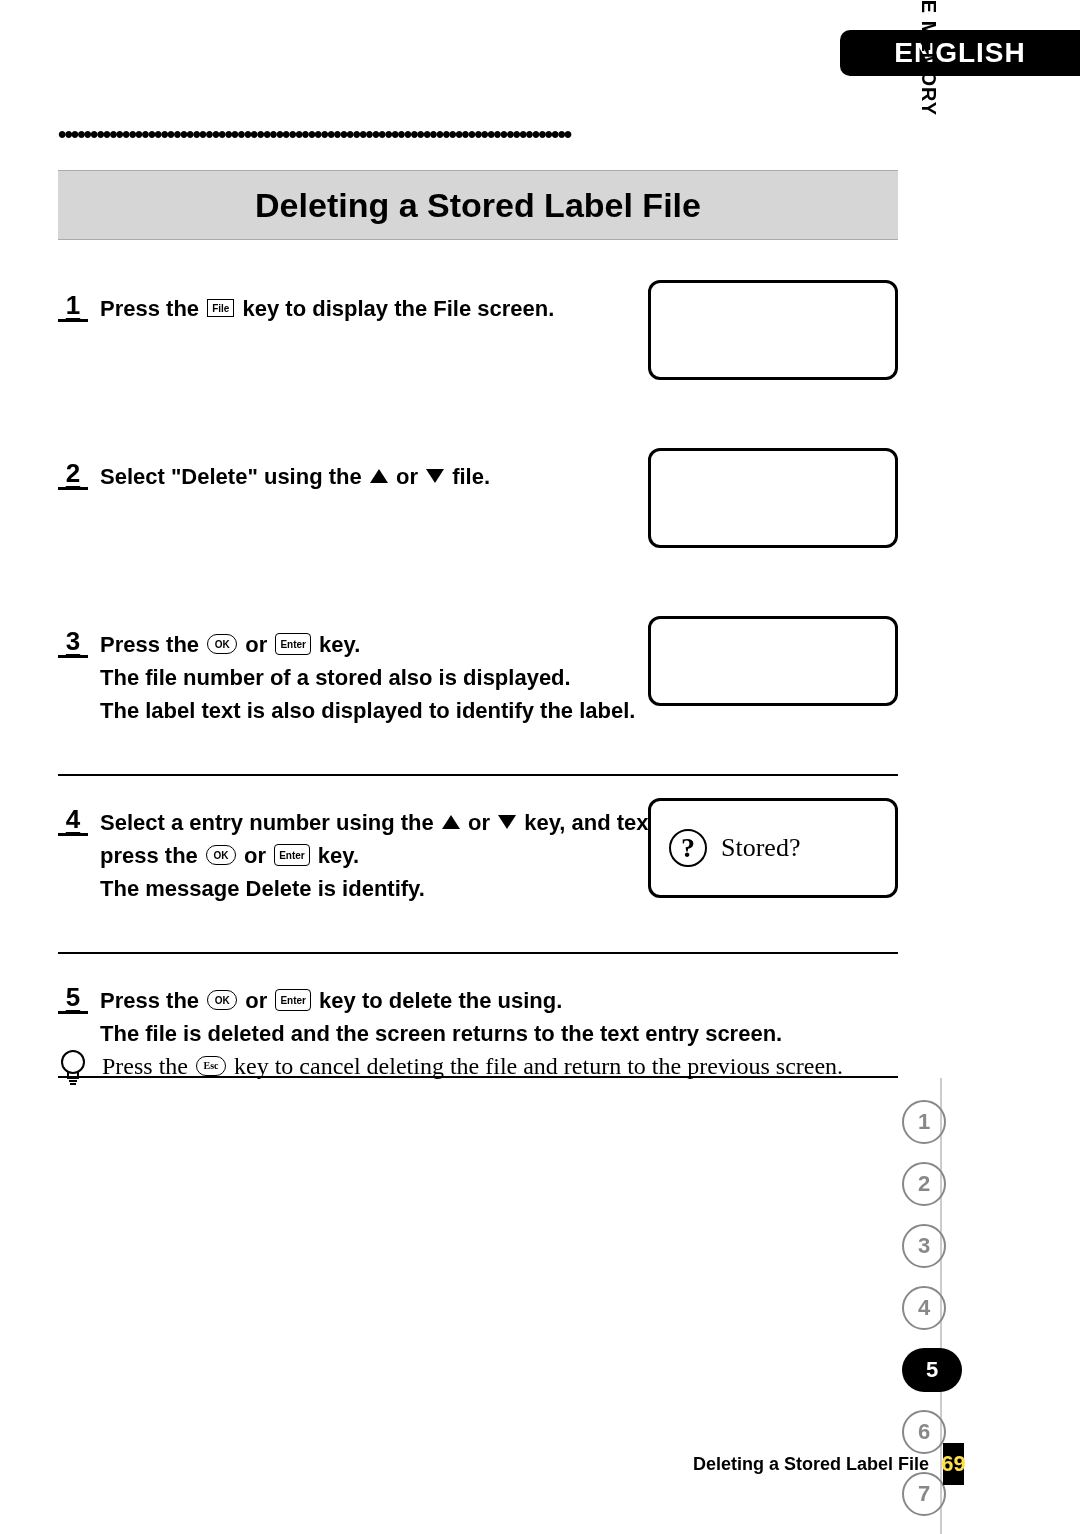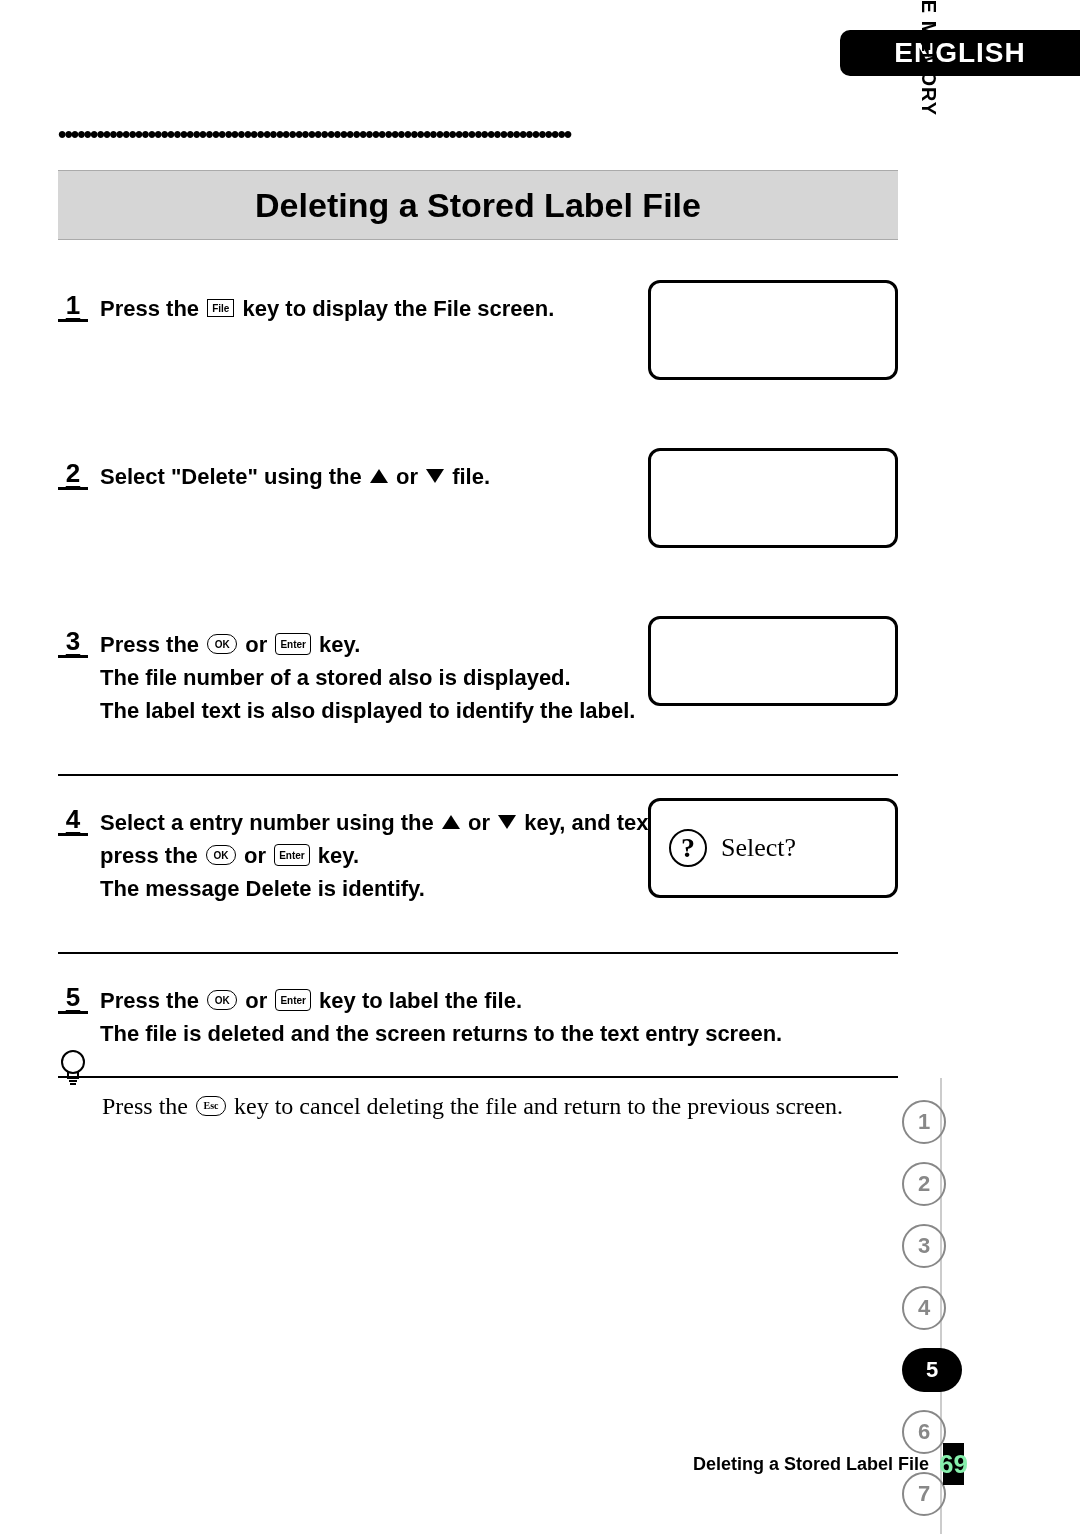--- a/index.html
+++ b/index.html
@@ -34,30 +34,30 @@
   .screen-box { position: absolute; right: 0; width: 250px; height: 100px; border: 3px solid #000; border-radius: 12px; background: #fff; }
   .screen-box.small { height: 90px; }
 
   .delete-box { position: absolute; right: 0; width: 250px; height: 100px; border: 3px solid #000; border-radius: 12px; background: #fff; display: flex; align-items: center; padding-left: 18px; font-family: "Georgia", serif; font-size: 26px; }
   .delete-box .q-icon { width: 38px; height: 38px; border: 2.5px solid #000; border-radius: 50%; display: inline-flex; align-items: center; justify-content: center; font-size: 28px; font-weight: bold; margin-right: 14px; }
 
   .hr-step { height: 2px; background: #000; width: 100%; margin-top: 14px; }
 
   .tip-row { position: absolute; left: 58px; width: 840px; display: flex; align-items: flex-start; }
   .tip-icon { width: 30px; height: 40px; margin-right: 14px; }
-  .tip-text { font-family: "Times New Roman", Times, serif; font-size: 24px; font-weight: normal; line-height: 1.4; padding-top: 2px; margin-top: 40px; }
+  .tip-text { font-family: "Times New Roman", Times, serif; font-size: 24px; font-weight: normal; line-height: 1.4; padding-top: 2px; }
 
   .chapter-tabs { position: absolute; right: 118px; top: 1100px; display: flex; flex-direction: column; gap: 18px; }
   .ch-tab { width: 44px; height: 44px; border: 2.5px solid #888; border-radius: 50%; display: flex; align-items: center; justify-content: center; font-size: 22px; font-weight: bold; color: #888; }
   .ch-tab.active-wide { width: 60px; height: 44px; background: #000; color: #fff; border: none; border-radius: 22px; }
   .ch-line { position: absolute; right: 138px; top: 1078px; width: 2px; height: 590px; background: #ccc; }
 
   .footer { position: absolute; bottom: 50px; left: 58px; right: 116px; height: 40px; display: flex; align-items: center; justify-content: flex-end; gap: 14px; }
   .footer-text { font-size: 18px; font-weight: bold; }
-  .footer-pagenum { width: 21px; height: 42px; background: #000; color: #86efac; font-size: 26px; font-weight: bold; display: flex; align-items: center; justify-content: center; }
+  .footer-pagenum { width: 21px; height: 42px; background: #000; color: #fde047; font-size: 22px; font-weight: bold; display: flex; align-items: center; justify-content: center; }
 
   .bulb { stroke: #000; stroke-width: 2; fill: none; }
 
   
   #s1 { height: 140px; }
   #s1 .screen-box { top: -10px; }
   #s2 { height: 140px; }
   #s2 .screen-box { top: -10px; }
   #s3 { height: 150px; }
   #s3 .screen-box { top: -10px; }
@@ -122,30 +122,30 @@
       <div class="step-head">
         <div class="step-num">4</div>
         <div class="step-body">
           <span>Select a entry number using the </span><span class="tri up"></span><span> or </span><span class="tri down"></span><span> key, and text </span><br>
           <span>press the </span><span class="inline-key ok">OK</span><span> or </span><span class="inline-key enter">Enter</span><span> key.</span><br>
           <span>The message Delete is identify.</span>
         </div>
       </div>
       <div class="delete-box">
         <span class="q-icon">?</span>
-        <span>Select?</span>
+        <span>Stored?</span>
       </div>
       <div class="hr-step" style="position:absolute; bottom:0;"></div>
     </div>
 
     <div class="step-row" id="s5">
       <div class="step-head">
         <div class="step-num">5</div>
         <div class="step-body">
-          <span>Press the </span><span class="inline-key ok">OK</span><span> or </span><span class="inline-key enter">Enter</span><span> key to label the file.</span><br>
+          <span>Press the </span><span class="inline-key ok">OK</span><span> or </span><span class="inline-key enter">Enter</span><span> key to delete the using.</span><br>
           <span>The file is deleted and the screen returns to the text entry screen.</span>
         </div>
       </div>
       <div class="hr-step" style="position:absolute; bottom:-6px;"></div>
     </div>
 
   </div>
 
   <div class="tip-row" style="top:1048px;">
     <svg class="tip-icon" viewBox="0 0 30 40">

